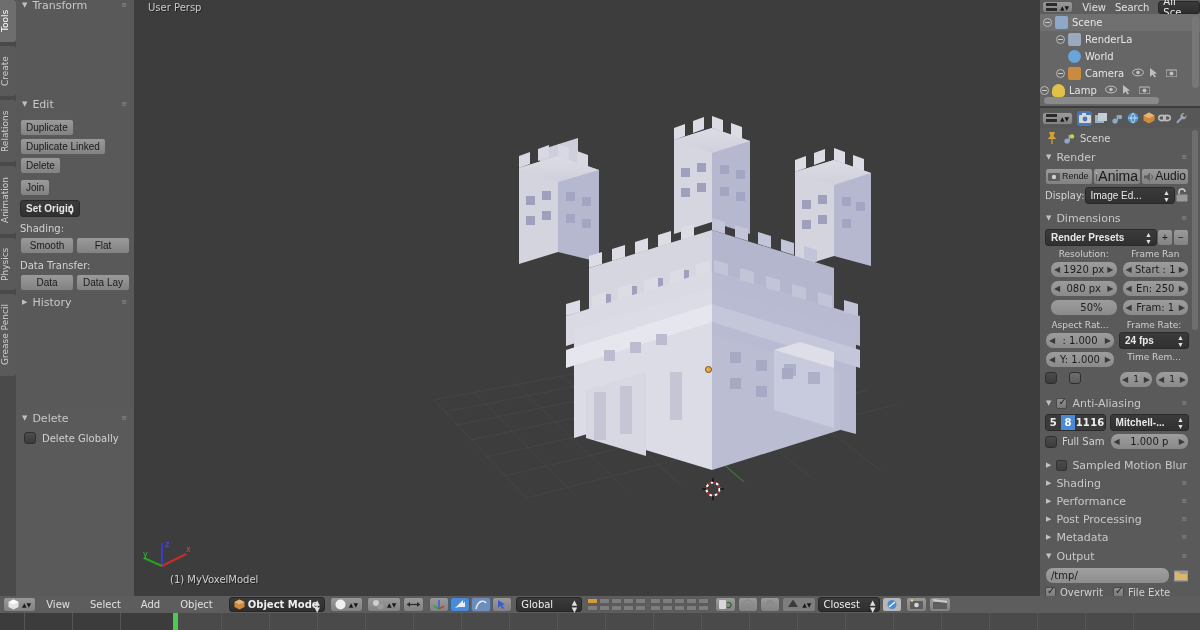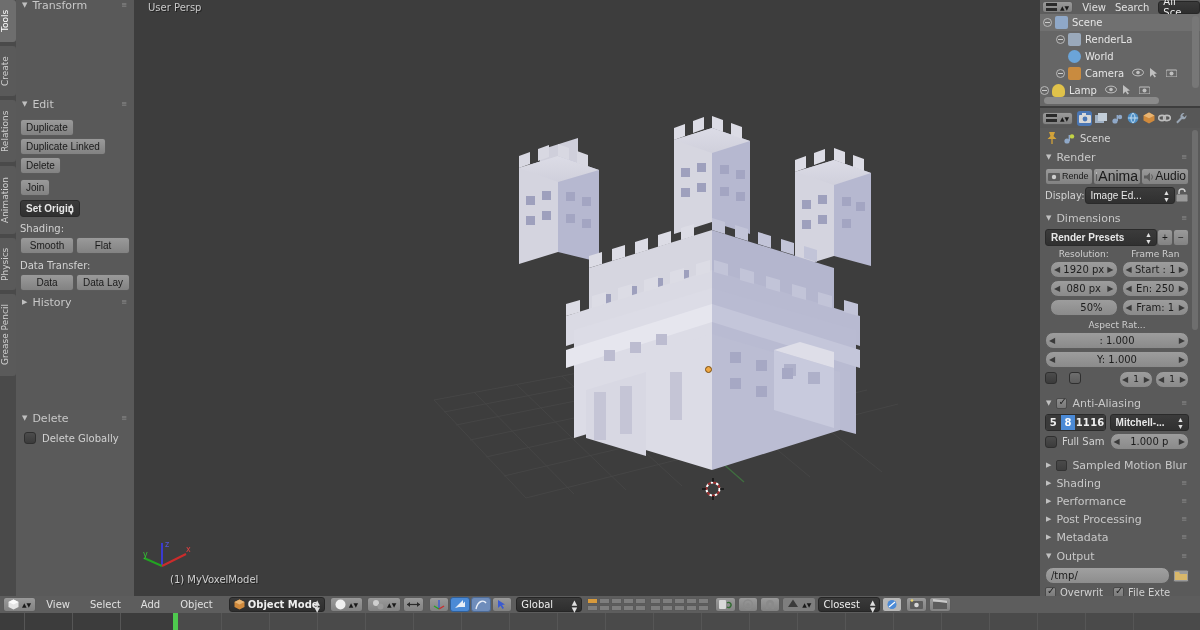--- a/index.html
+++ b/index.html
@@ -683,20 +683,28 @@
             <span class="ar l">◀</span>
             <span>: 1.000</span>
             <span class="ar r">▶</span>
           </div>
           <div class="btn num">
             <span class="ar l">◀</span>
             <span>Y: 1.000</span>
             <span class="ar r">▶</span>
           </div>
         </div>
+        <div>
+          <div class="minihdr">Frame Rate:</div>
+          <button class="btn dark" style="position:relative;width:100%;margin-bottom:3px;">
+            <span>24 fps</span>
+            <span class="sel-arrows light">▲<br>▼</span>
+          </button>
+          <div class="minihdr">Time Rem...</div>
+        </div>
       </div>
 
       <div class="twocol" style="margin-top:3px;">
         <div style="display:flex;gap:12px;padding-top:1px;">
           <span class="circ-t"></span>
           <span class="circ-t" style="background:linear-gradient(to bottom,#6e6e6e,#5c5c5c);"></span>
         </div>
         <div style="display:flex;gap:2px;">
           <div class="btn num" style="flex:1;font-size:9px;">
             <span class="ar l" style="left:2px;">◀</span>

